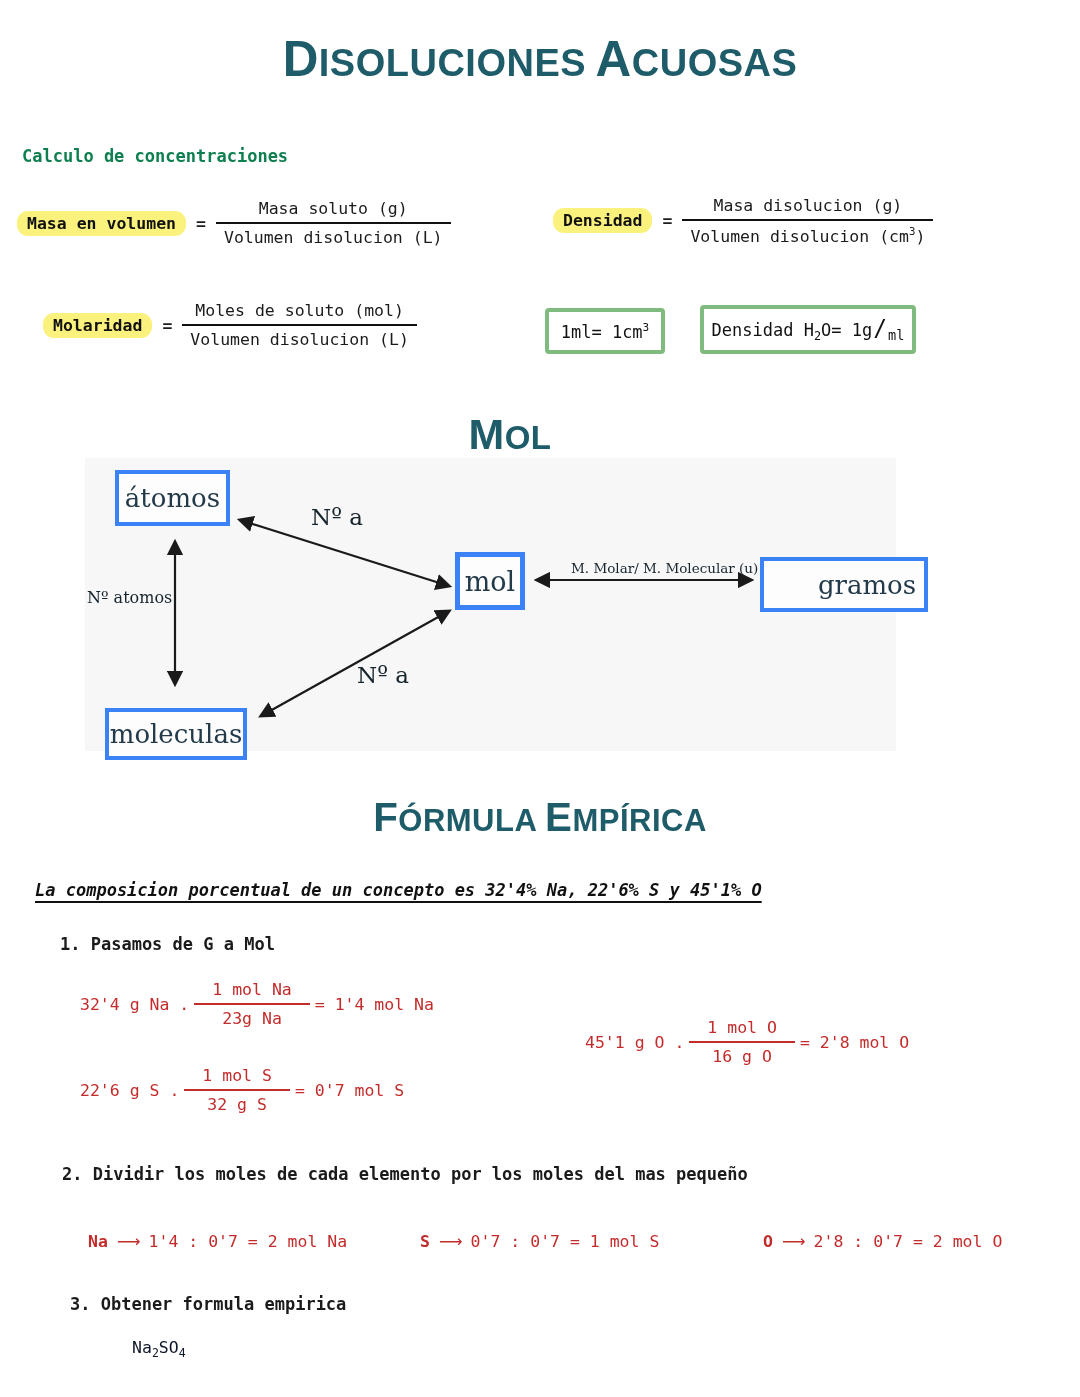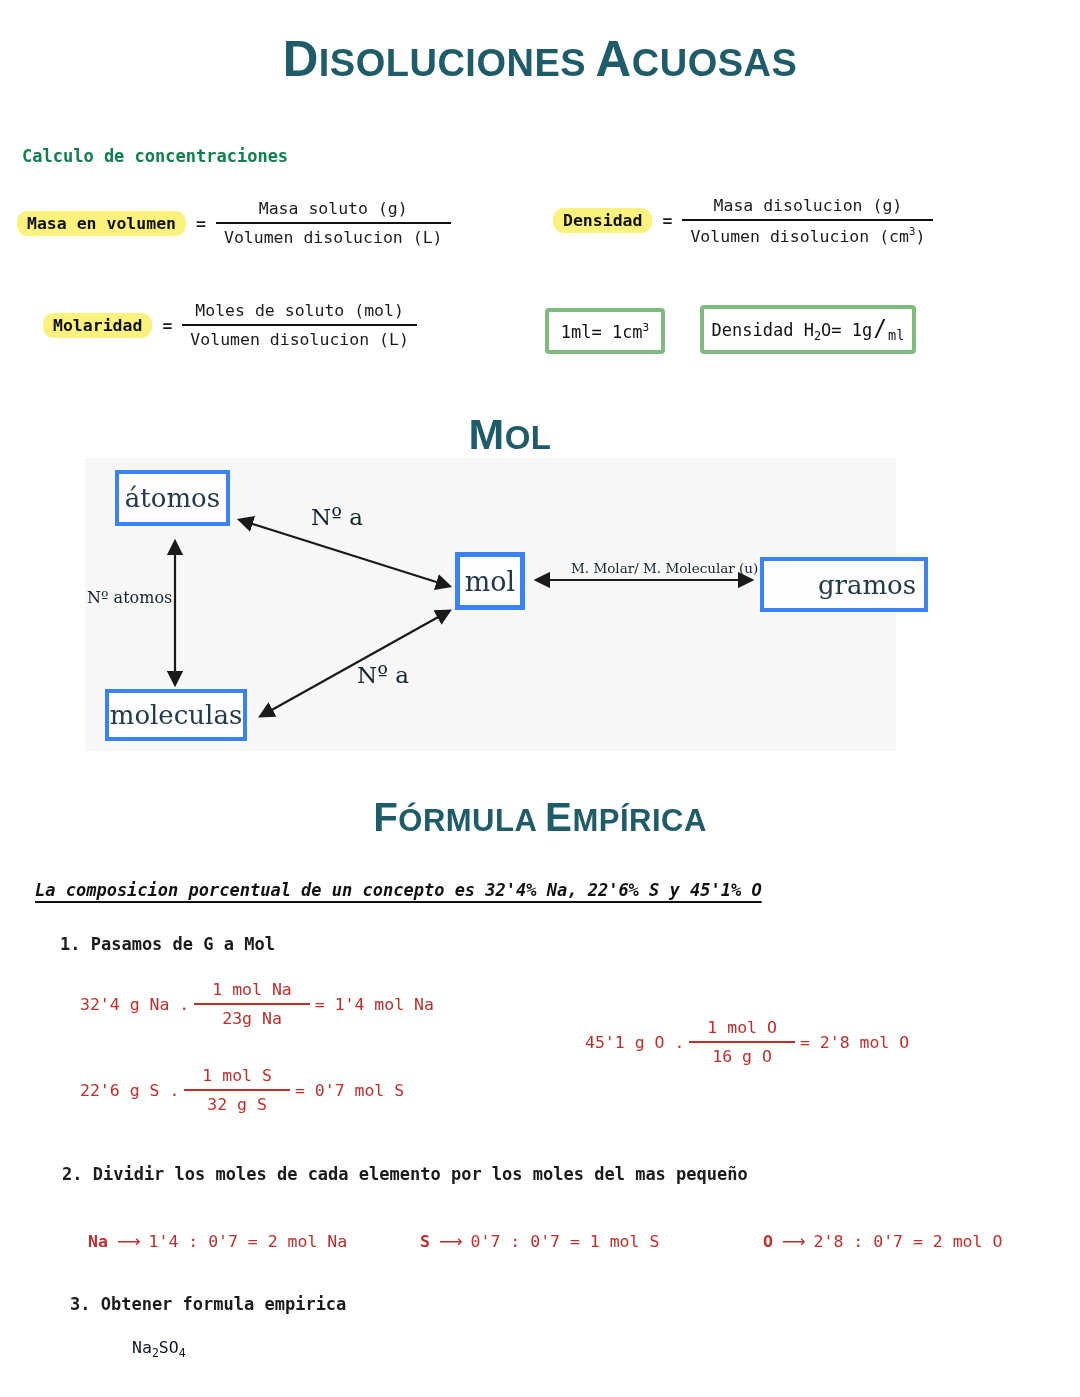--- a/index.html
+++ b/index.html
@@ -118,21 +118,21 @@
       <g stroke="#1a1a1a" stroke-width="2.2" fill="none">
         <line x1="90" y1="84" x2="90" y2="226" marker-start="url(#ah)" marker-end="url(#ah)"></line>
         <line x1="155" y1="62" x2="364" y2="128" marker-start="url(#ah)" marker-end="url(#ah)"></line>
         <line x1="176" y1="258" x2="364" y2="153" marker-start="url(#ah)" marker-end="url(#ah)"></line>
         <line x1="452" y1="122" x2="666" y2="122" marker-start="url(#ah)" marker-end="url(#ah)"></line>
       </g>
     </svg>
     <div class="dbox" style="left:30px;top:12px;width:107px;height:48px;">
         <span>átomos</span>
       </div>
-    <div class="dbox" style="left:20px;top:231px;width:134px;height:44px;align-items:center;">
+    <div class="dbox" style="left:20px;top:250px;width:134px;height:44px;align-items:center;">
         <span>moleculas</span>
       </div>
     <div class="dbox dbox-mol" style="left:370px;top:94px;width:60px;height:48px;">
         <span>mol</span>
       </div>
     <div class="dbox" style="left:675px;top:99px;width:114px;height:47px;padding-left:46px;">
         <span>gramos</span>
       </div>
     <div class="dlabel" style="left:226px;top:46px;font-size:23px;">Nº a</div>
     <div class="dlabel" style="left:2px;top:130px;font-size:16px;">Nº atomos</div>

